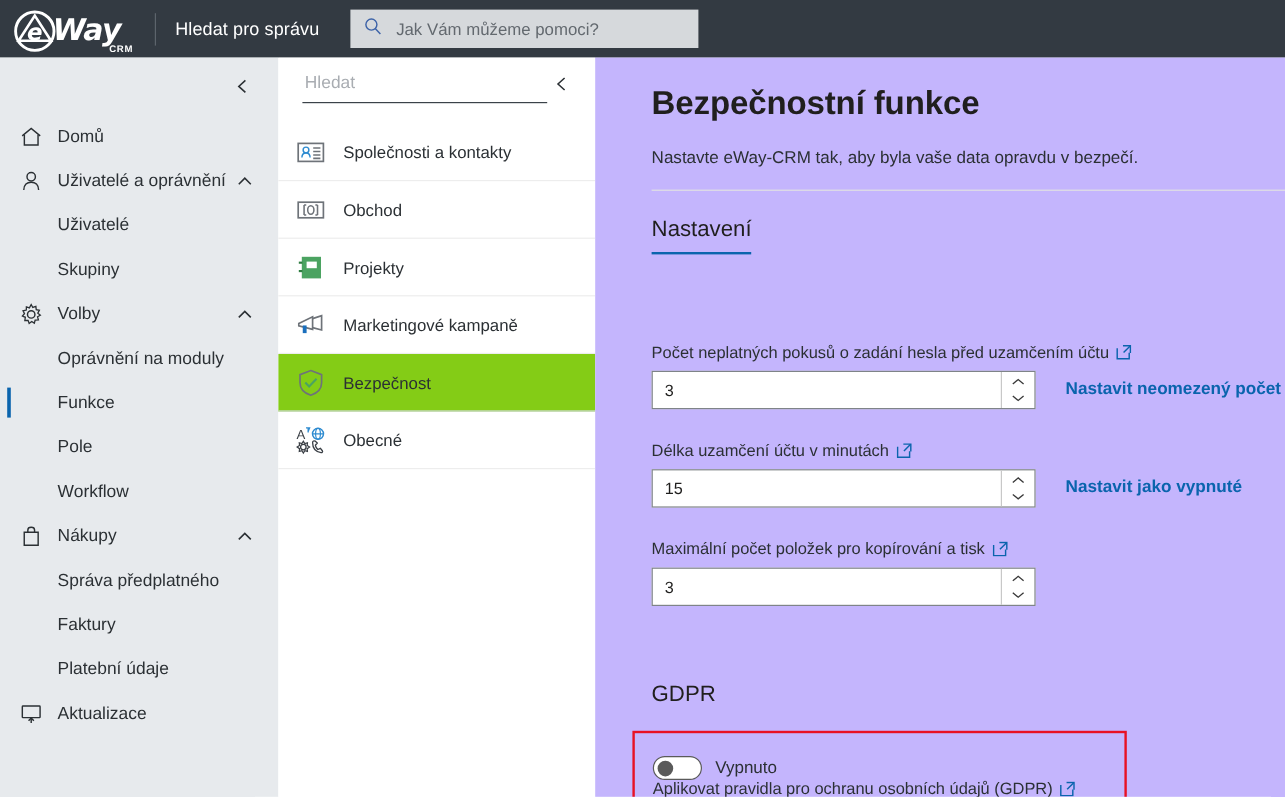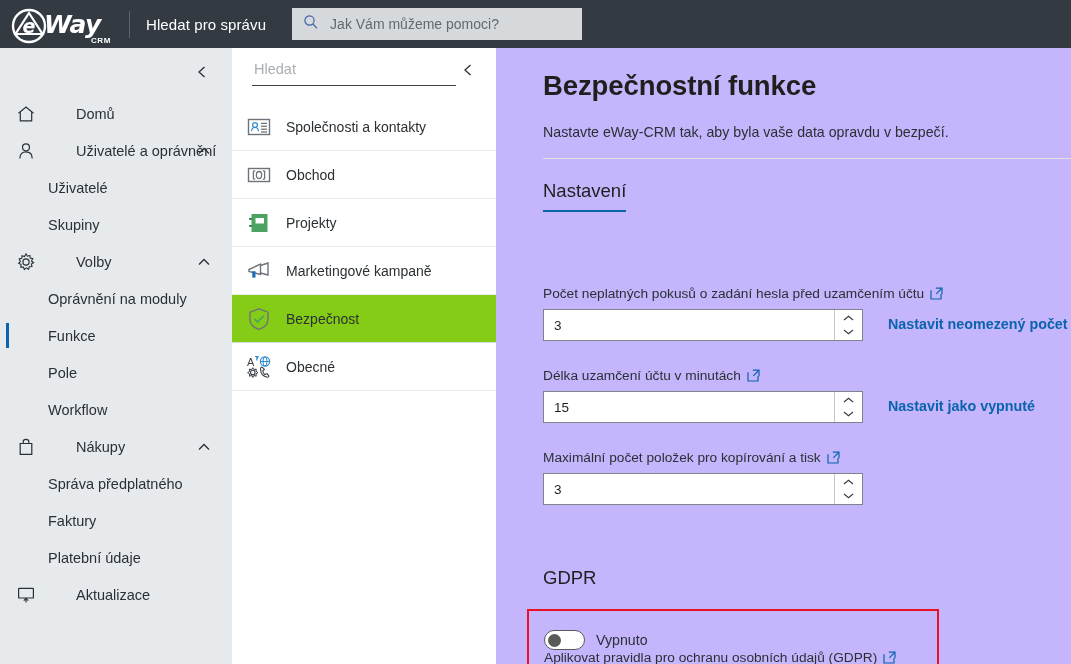--- a/index.html
+++ b/index.html
@@ -77,21 +77,21 @@
     height: 37px; display: flex; align-items: center;
     position: relative; cursor: pointer;
     color: #2b3034; font-size: 14.5px;
   }
   .nav-item .nav-ico {
     position: absolute; left: 16px; top: 50%;
     transform: translateY(-50%);
     width: 20px; height: 20px;
     display: flex; align-items: center; justify-content: center;
   }
-  .nav-item .nav-label { padding-left: 76px; }
+  .nav-item .nav-label { padding-left: 48px; }
   .nav-item.sub .nav-label { padding-left: 48px; }
   .nav-item .nav-chevron {
     position: absolute; right: 20px; top: 50%;
     transform: translateY(-50%);
     width: 16px; height: 16px;
   }
   .nav-item.active::before {
     content: ""; position: absolute; left: 6px; top: 6px;
     width: 3px; height: 25px; background: #0a64ad;
   }

